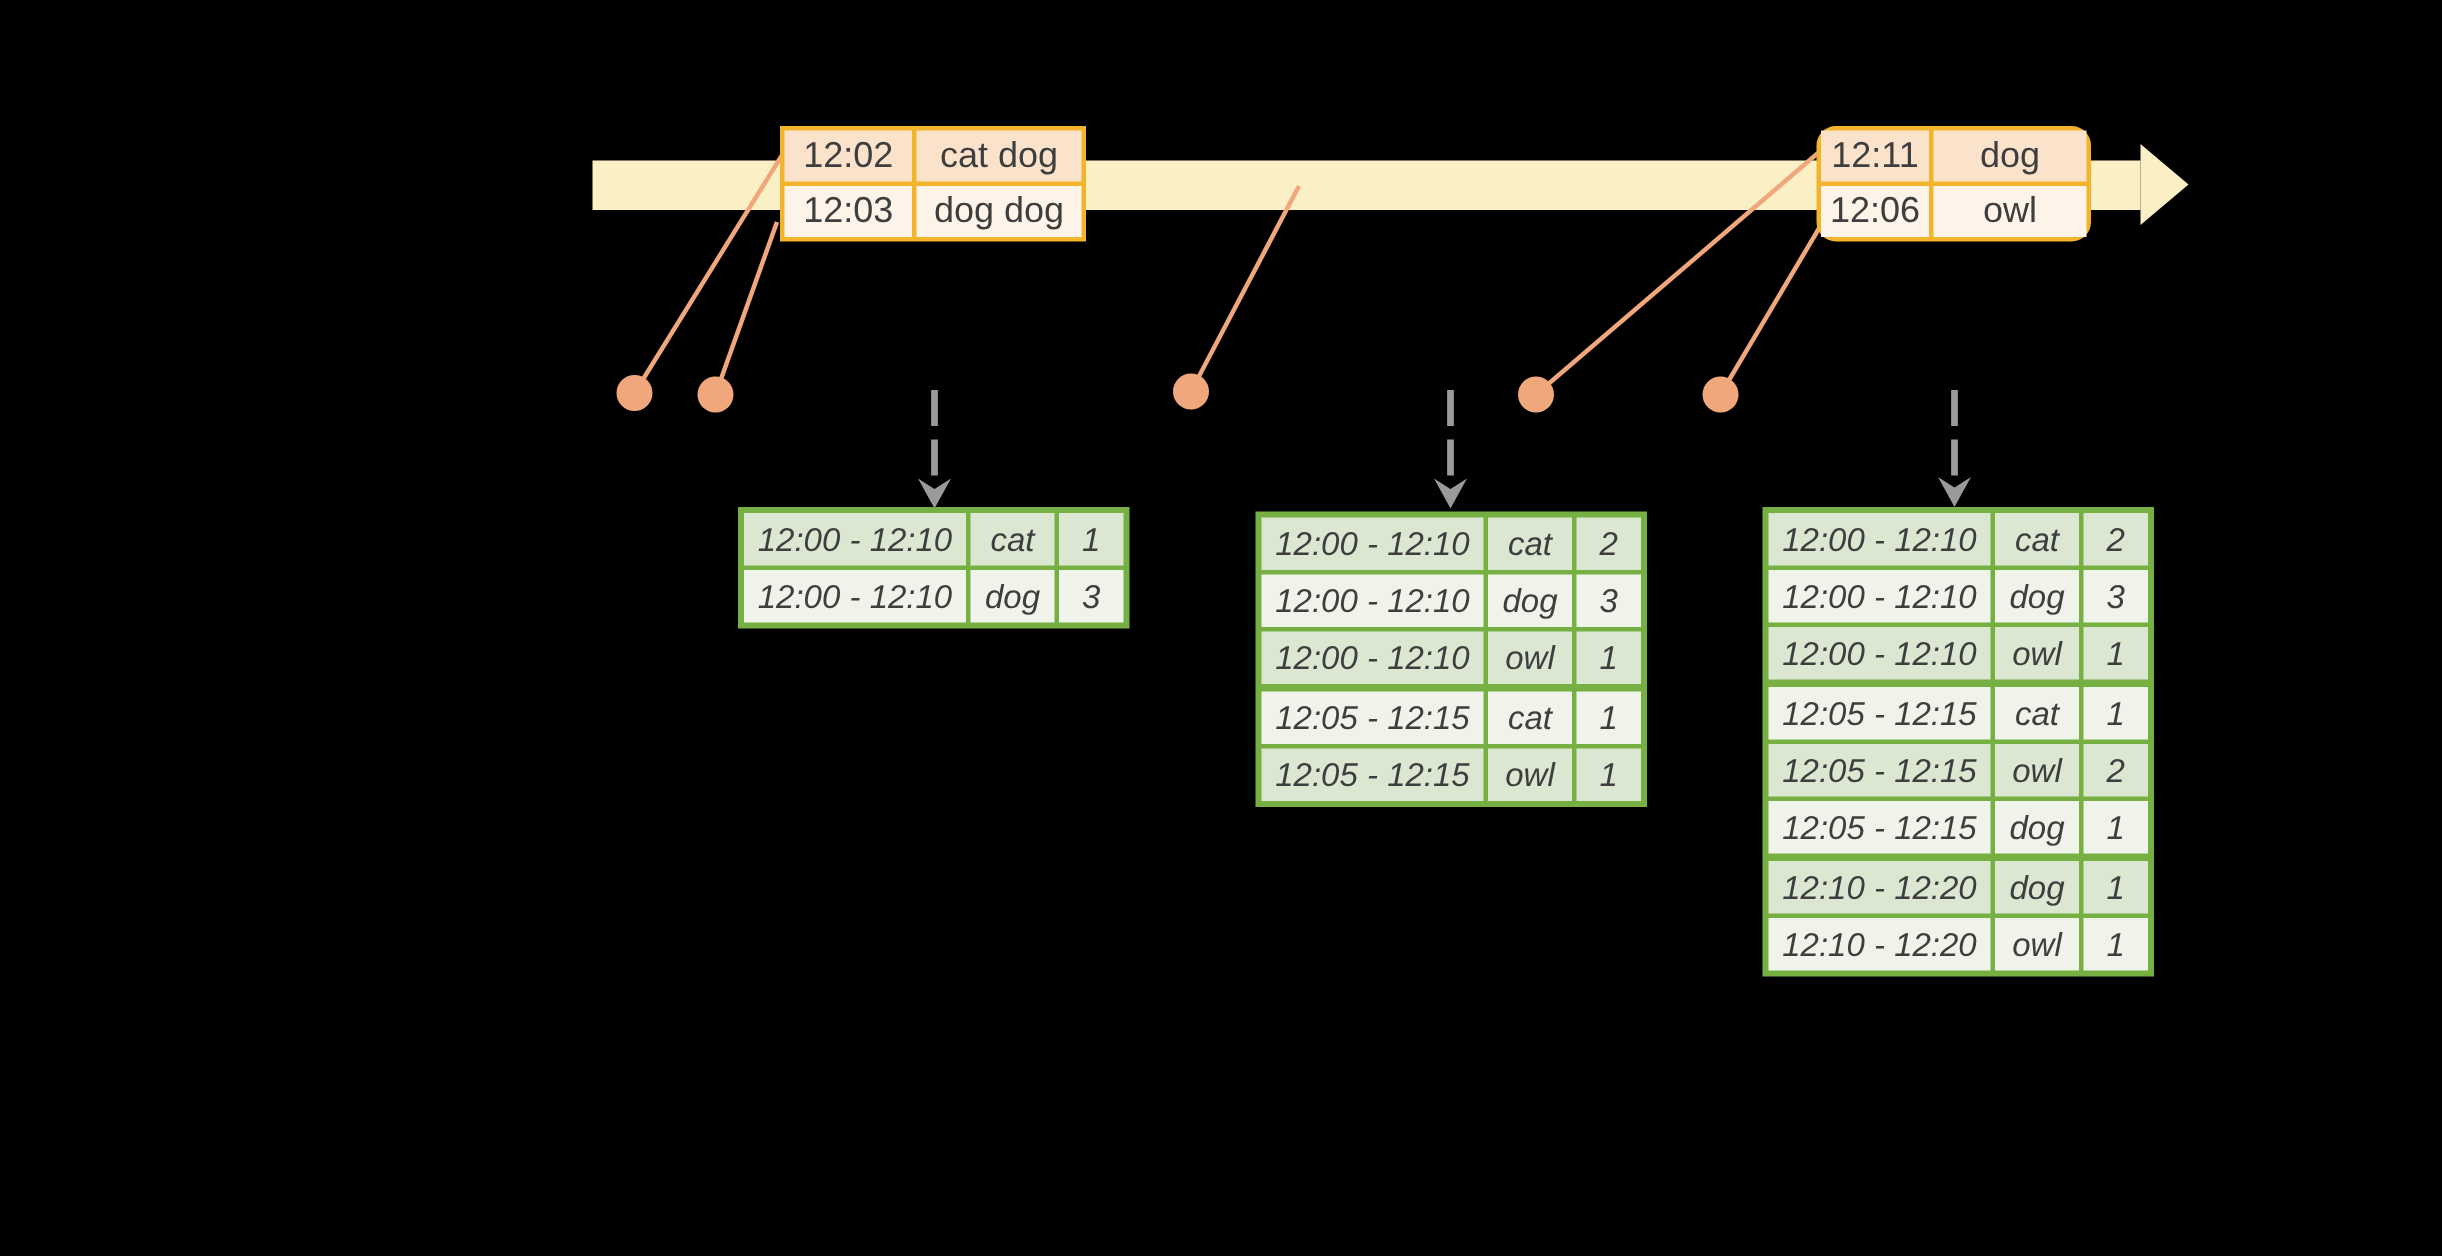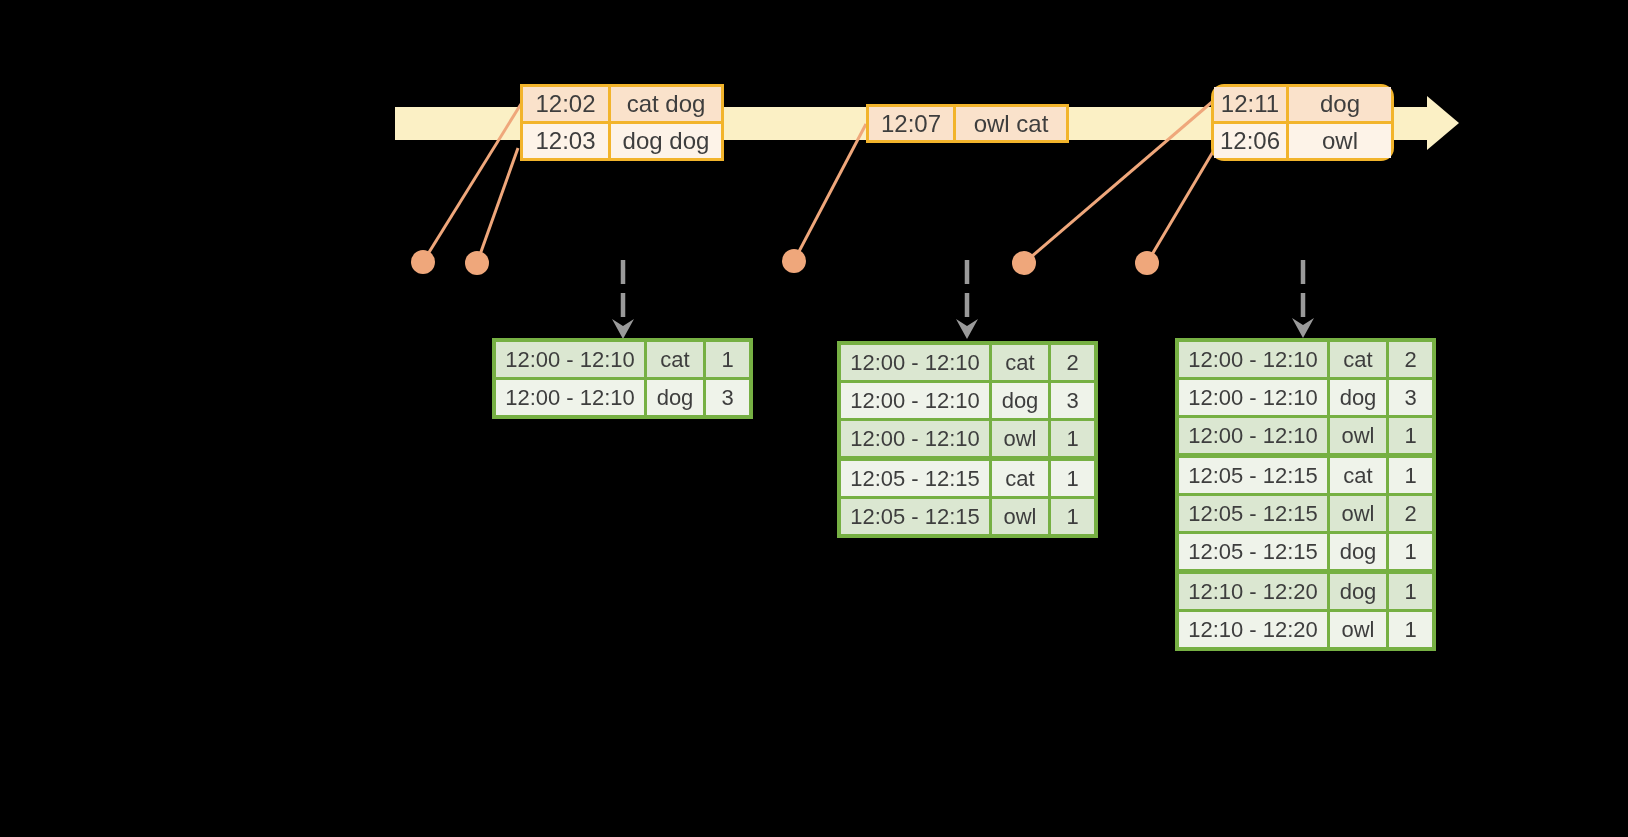--- a/index.html
+++ b/index.html
@@ -16,21 +16,21 @@
   .erow.cols-2{grid-template-columns:84px 110px;}
   .erow.cols-3{grid-template-columns:72px 102px;}
   .ecell{height:34px;display:flex;align-items:center;justify-content:center;
          font-size:24px;background:#fdf3e8;}
   .etable .erow.dark .ecell{background:#fae2cb;}
   #etable2 .ecell{height:33px;}
 
   
   .rtable{position:absolute;background:#76b043;padding:4px;display:flex;flex-direction:column;gap:5px;}
   .rgroup{display:flex;flex-direction:column;gap:3px;}
-  .rrow{display:grid;grid-template-columns:148px 56px 43px;gap:3px;}
+  .rrow{display:grid;grid-template-columns:148px 56px 43px;gap:3px;font-style:italic;}
   .rcell{height:35px;display:flex;align-items:center;justify-content:center;
          font-size:22px;background:#eff3ea;}
   .rrow.dark .rcell{background:#dbe7d1;}
 </style>
 </head>
 <body>
 
 <div class="canvas">
 
   <svg class="layer" viewBox="0 0 1628 837">
@@ -74,26 +74,20 @@
     <div class="erow cols-1 dark">
       <div class="ecell">12:02</div>
       <div class="ecell">cat dog</div>
     </div>
     <div class="erow cols-1">
       <div class="ecell">12:03</div>
       <div class="ecell">dog dog</div>
     </div>
   </div>
 
-  <div class="etable" id="etable2" style="left:866px;top:84px;">
-    <div class="erow cols-2 dark">
-      <div class="ecell">12:07</div>
-      <div class="ecell">owl cat</div>
-    </div>
-  </div>
 
   <div class="etable" id="etable3" style="left:1211px;top:64px;border-radius:13px;">
     <div class="erow cols-3 dark">
       <div class="ecell">12:11</div>
       <div class="ecell">dog</div>
     </div>
     <div class="erow cols-3">
       <div class="ecell">12:06</div>
       <div class="ecell">owl</div>
     </div>

